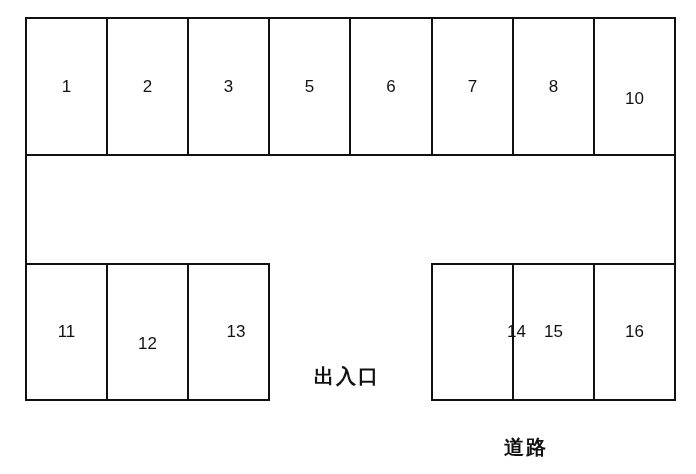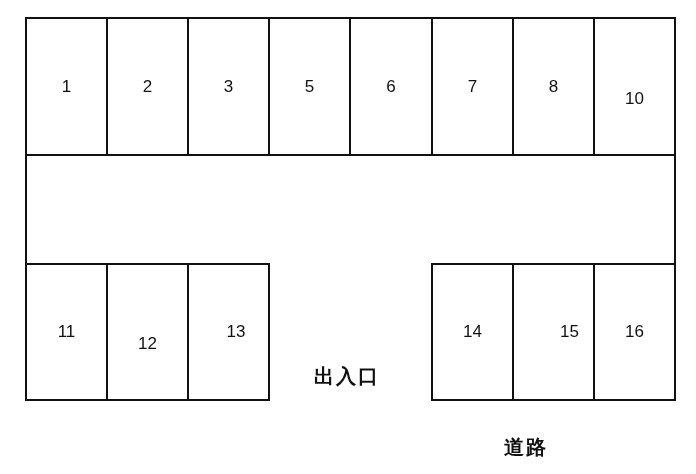--- a/index.html
+++ b/index.html
@@ -67,24 +67,24 @@
   <div class="space" style="left:27px;top:265px;width:79px;height:134px;align-items:center;">
       <span>11</span>
     </div>
   <div class="space" style="left:108px;top:278px;width:79px;height:132px;">
       <span>12</span>
     </div>
   <div class="space" style="left:189px;top:265px;width:94px;height:134px;">
       <span>13</span>
     </div>
 
-  <div class="space" style="left:433px;top:265px;width:79px;height:134px;">
+  <div class="space" style="left:433px;top:265px;width:79px;height:134px;padding-left:44px;">
       <span>14</span>
     </div>
-  <div class="space" style="left:514px;top:265px;width:79px;height:134px;margin-left:16px;">
+  <div class="space" style="left:514px;top:265px;width:79px;height:134px;">
       <span>15</span>
     </div>
   <div class="space" style="left:595px;top:265px;width:79px;height:134px;">
       <span>16</span>
     </div>
 
   <div class="label" style="left:314px;top:363px;">出入口</div>
   <div class="label" style="left:504px;top:434px;text-align:center;">道路</div>
 </div>
 

